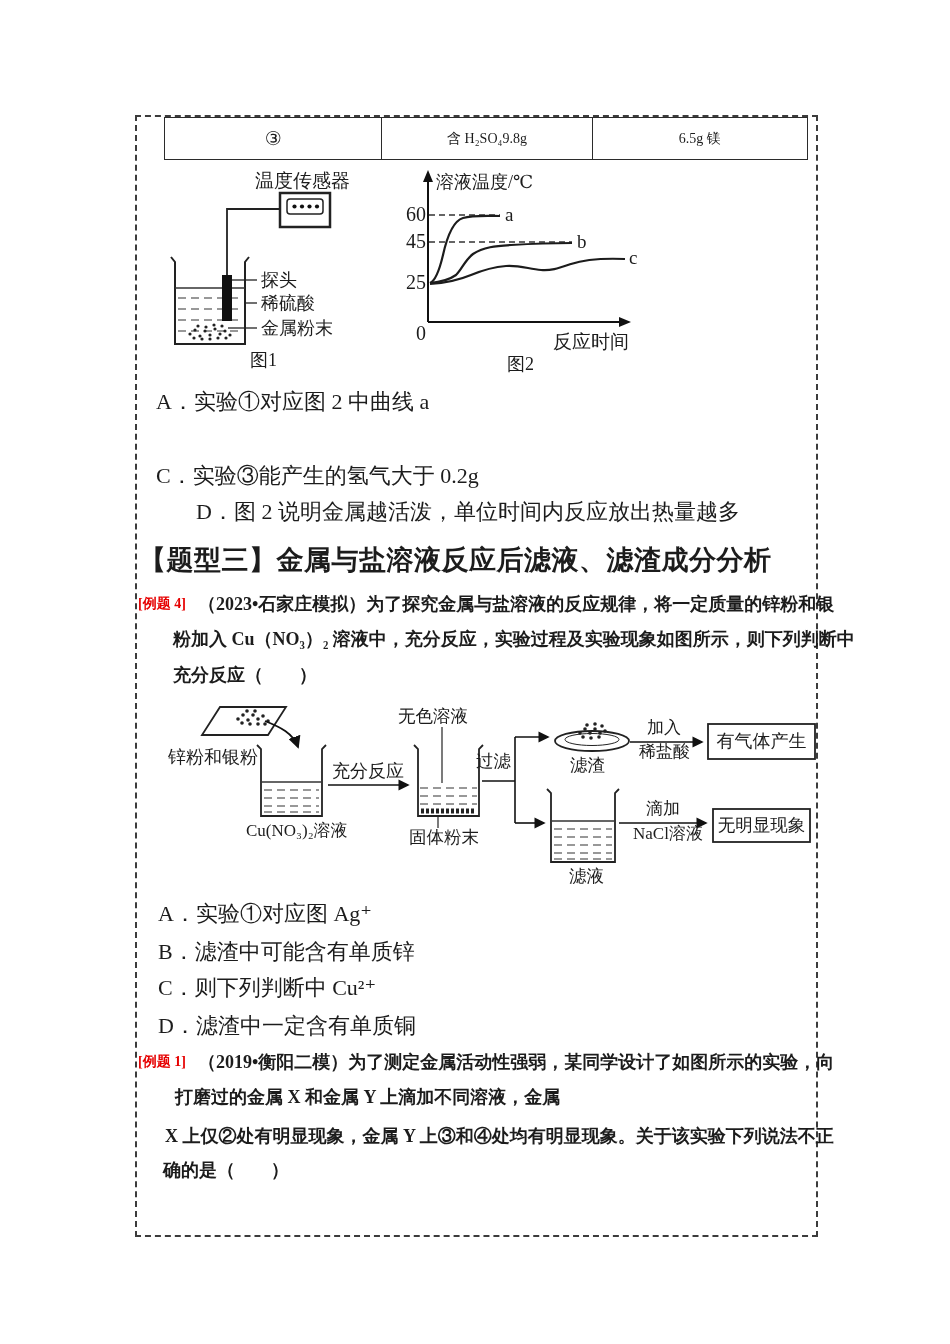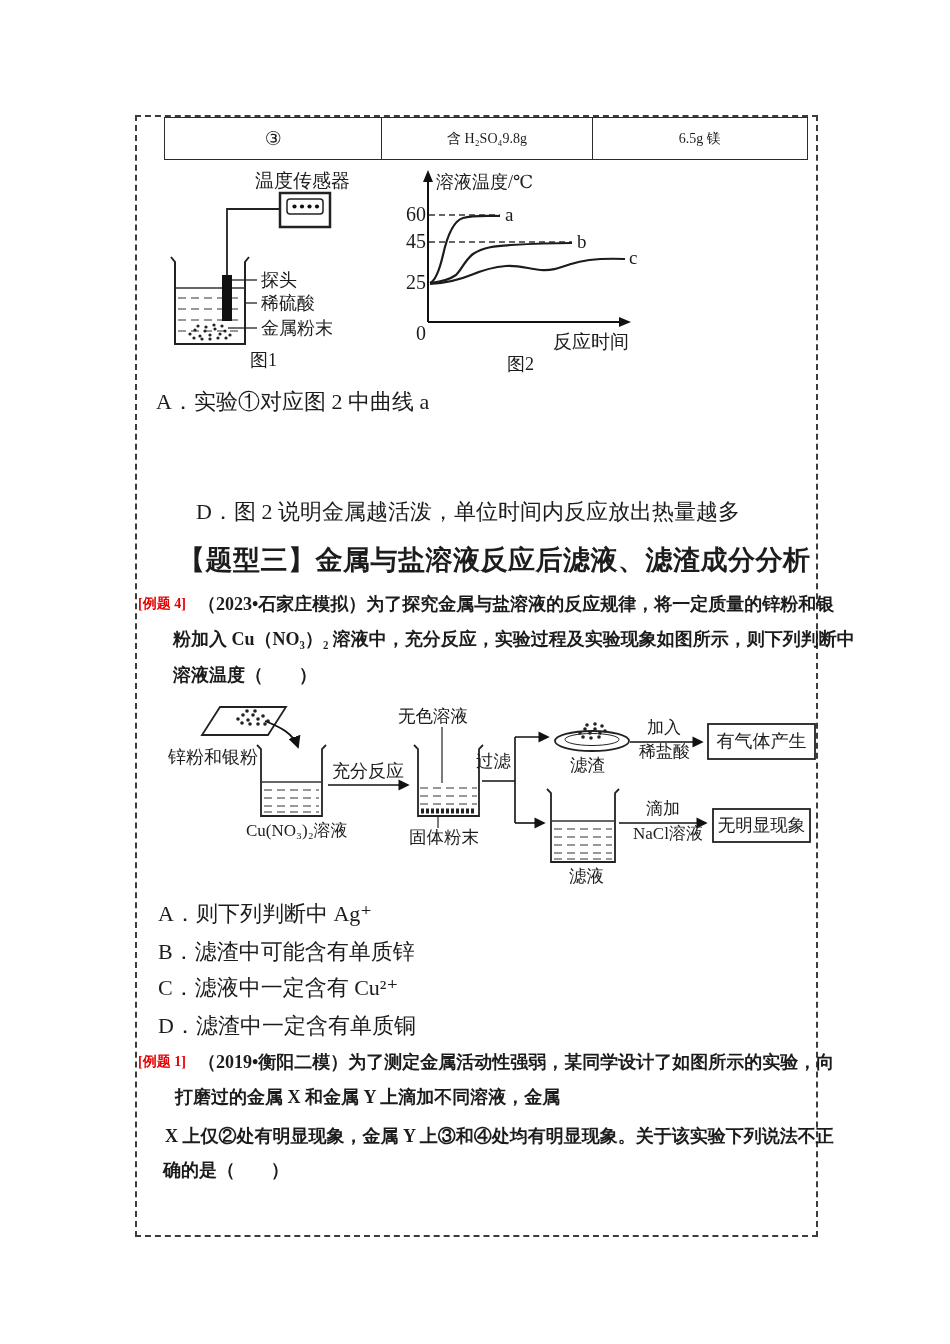--- a/index.html
+++ b/index.html
@@ -97,28 +97,29 @@
     <path d="M30,115 C41,114 49,112 56,107 C62,101 65,92 73,86 C83,79 96,78 111,77 C136,75.5 156,75 172,75" fill="none" stroke="#1c1c1c" stroke-width="2.2"></path>
     <path d="M30,116 C46,115 59,112 71,107 C83,102 93,99 106,98 C119,97 129,101 141,102 C151,103 159,100 171,96 C186,91 201,90 225,91" fill="none" stroke="#1c1c1c" stroke-width="2.2"></path>
     <text x="105" y="53" font-size="19">a</text>
     <text x="177" y="80" font-size="19">b</text>
     <text x="229" y="96" font-size="19">c</text>
     <text x="153" y="180" font-size="19">反应时间</text>
     <text x="107" y="202" font-size="18">图2</text>
   </svg>
 
   <div class="abs opt-line" style="left:156px;top:392px;">A．实验①对应图 2 中曲线 a</div>
+  <div class="abs opt-line" style="left:156px;top:466px;">C．实验③能产生的氢气大于 0.2g</div>
   <div class="abs opt-line" style="left:156px;top:502px;margin-left:40px;">D．图 2 说明金属越活泼，单位时间内反应放出热量越多</div>
 
-  <div class="abs hdr" style="left:139px;top:544px;margin-left:39px;">【题型三】金属与盐溶液反应后滤液、滤渣成分分析</div>
+  <div class="abs hdr" style="left:139px;top:544px;">【题型三】金属与盐溶液反应后滤液、滤渣成分分析</div>
 
   <div class="abs red-tag" style="left:138px;top:594px;">[例题 4]</div>
   <div class="abs body-line" style="left:198px;top:594px;">（2023•石家庄模拟）为了探究金属与盐溶液的反应规律，将一定质量的锌粉和银</div>
   <div class="abs body-line" style="left:173px;top:629px;">粉加入 Cu（NO₃）₂ 溶液中，充分反应，实验过程及实验现象如图所示，则下列判断中</div>
-  <div class="abs body-line" style="left:173px;top:665px;">溶液温度（　　）</div>
+  <div class="abs body-line" style="left:173px;top:665px;">充分反应（　　）</div>
 
   <svg class="abs" style="left:150px;top:695px;" width="672" height="198" viewBox="0 0 672 198">
     <defs>
       <marker id="arr" viewBox="0 0 10 10" refX="8.5" refY="5" markerWidth="7" markerHeight="7" orient="auto-start-reverse">
         <path d="M0,0 L10,5 L0,10 z" fill="#111"></path>
       </marker>
     </defs>
     <polygon points="70,12 136,12 118,40 52,40" fill="none" stroke="#222" stroke-width="1.8"></polygon>
     <g fill="#222">
       <circle cx="88" cy="24" r="1.8"></circle>
@@ -198,23 +199,23 @@
       <line x1="404" y1="164" x2="462" y2="164" stroke-dasharray="8 5"></line>
     </g>
     <text x="419" y="187" font-size="17.5">滤液</text>
     <line x1="469" y1="128" x2="556" y2="128" stroke="#111" stroke-width="1.6" marker-end="url(#arr)"></line>
     <text x="496" y="119" font-size="17">滴加</text>
     <text x="483" y="144" font-size="17">NaCl溶液</text>
     <rect x="563" y="114" width="97" height="33" fill="#fff" stroke="#222" stroke-width="1.8"></rect>
     <text x="611.5" y="136" font-size="17.5" text-anchor="middle">无明显现象</text>
   </svg>
 
-  <div class="abs opt-line" style="left:158px;top:904px;">A．则下列判断中 Ag⁺</div>
+  <div class="abs opt-line" style="left:158px;top:904px;">A．实验①对应图 Ag⁺</div>
   <div class="abs opt-line" style="left:158px;top:942px;">B．滤渣中可能含有单质锌</div>
-  <div class="abs opt-line" style="left:158px;top:978px;">C．滤液中一定含有 Cu²⁺</div>
+  <div class="abs opt-line" style="left:158px;top:978px;">C．则下列判断中 Cu²⁺</div>
   <div class="abs opt-line" style="left:158px;top:1016px;">D．滤渣中一定含有单质铜</div>
 
   <div class="abs red-tag" style="left:138px;top:1052px;">[例题 1]</div>
   <div class="abs body-line" style="left:198px;top:1052px;">（2019•衡阳二模）为了测定金属活动性强弱，某同学设计了如图所示的实验，向</div>
   <div class="abs body-line" style="left:175px;top:1087px;">打磨过的金属 X 和金属 Y 上滴加不同溶液，金属</div>
   <div class="abs body-line" style="left:165px;top:1126px;">X 上仅②处有明显现象，金属 Y 上③和④处均有明显现象。关于该实验下列说法不正</div>
   <div class="abs body-line" style="left:163px;top:1160px;">确的是（　　）</div>
 
 </div>
 

